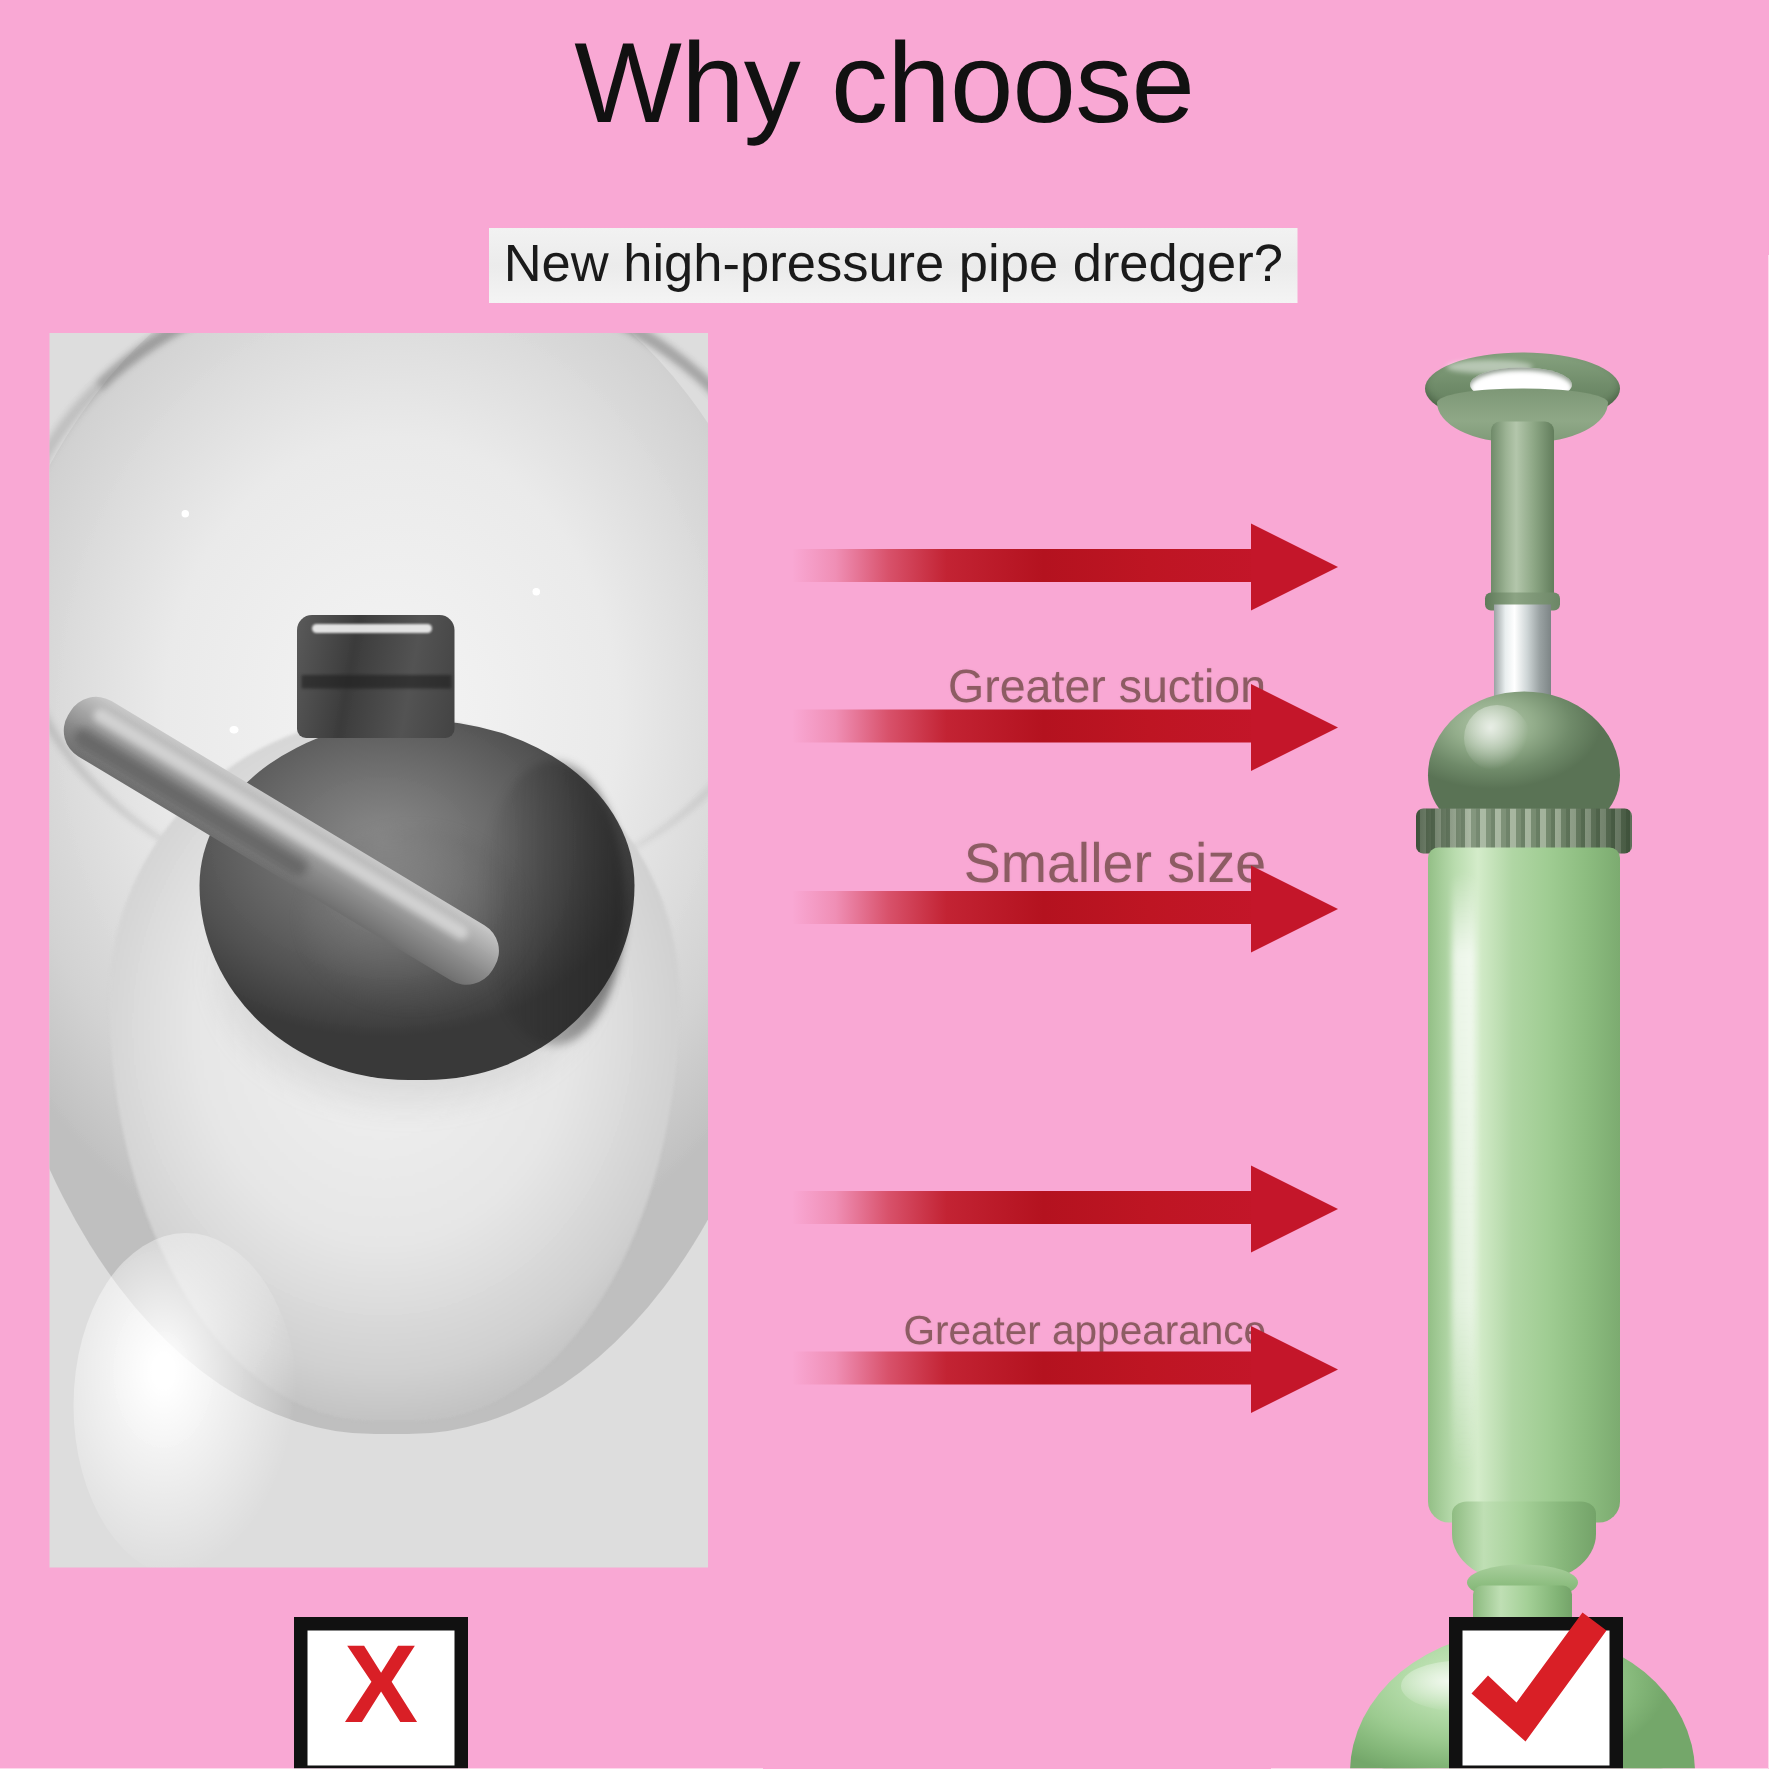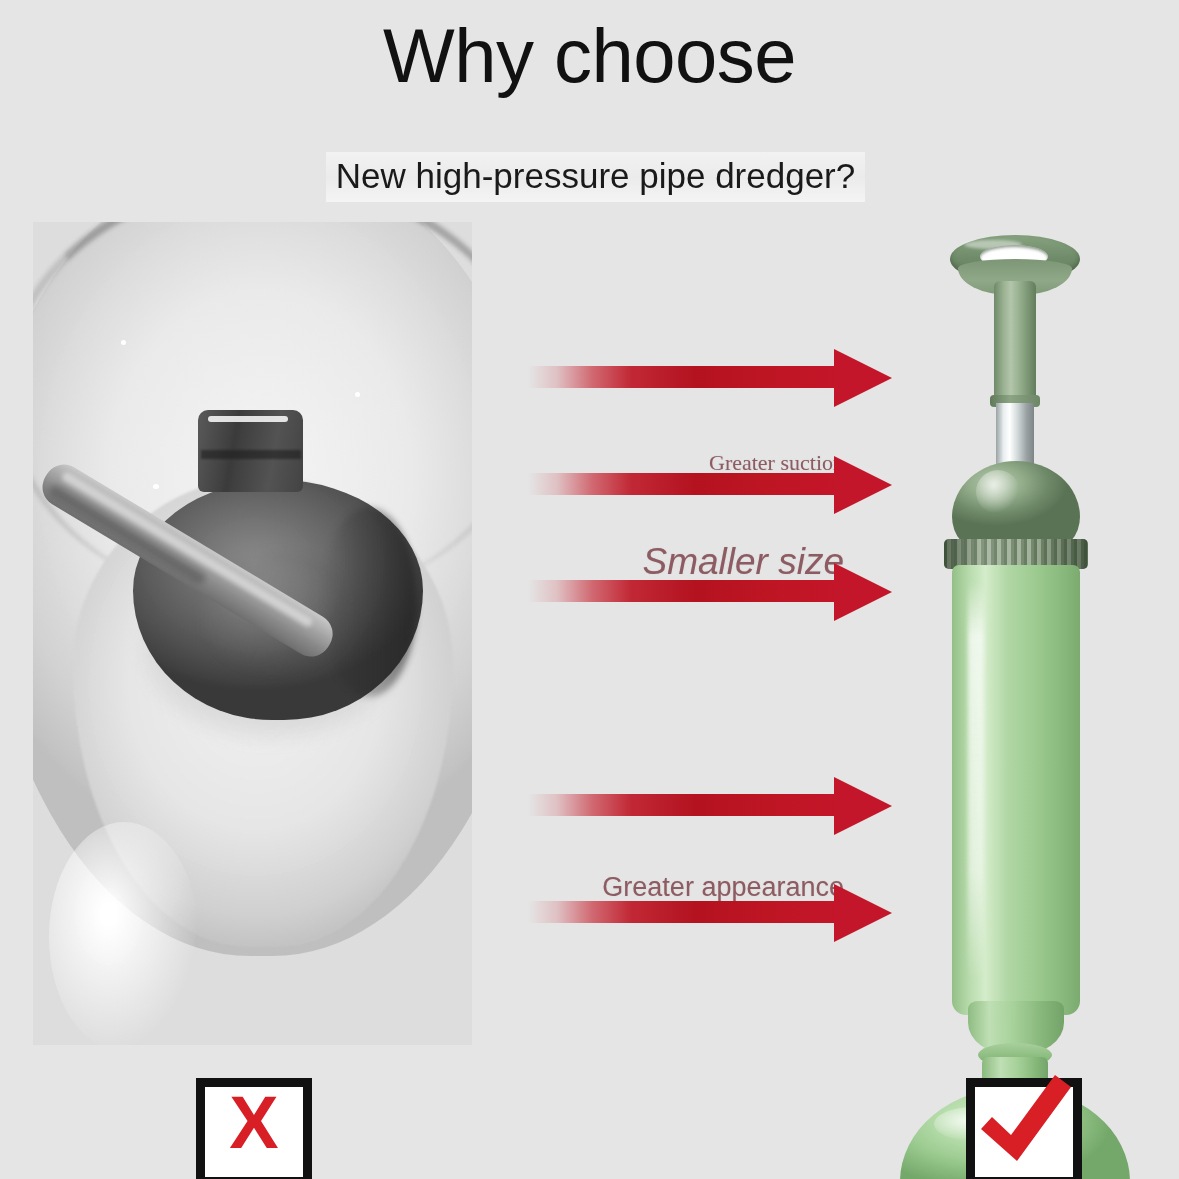--- a/index.html
+++ b/index.html
@@ -4,21 +4,21 @@
 <style>
   html, body {
     margin: 0;
     padding: 0;
     background: #ffffff;
   }
   #page {
     position: relative;
     width: 1179px;
     height: 1179px;
-    background: #e5e5e5;
+    background: #f9a8d4;
     overflow: hidden;
     font-family: "Liberation Sans", sans-serif;
   }
 
   
   #title {
     position: absolute;
     left: 0;
     top: 14px;
     width: 1179px;
@@ -452,28 +452,28 @@
   </div>
 
   <div class="arrow-row" style="top:300px;">
     <div class="arrow-gfx">
       <div class="arrow-shaft"></div>
       <div class="arrow-head"></div>
     </div>
   </div>
 
   <div class="arrow-row" style="top:407px;">
-    <div class="arrow-label" style="font-size:22px;font-family:Liberation Serif, serif;">Greater suction</div>
+    <div class="arrow-label" style="font-size:31px;">Greater suction</div>
     <div class="arrow-gfx">
       <div class="arrow-shaft"></div>
       <div class="arrow-head"></div>
     </div>
   </div>
 
-  <div class="arrow-row" style="top:514px;font-style:italic;">
+  <div class="arrow-row" style="top:528px;">
     <div class="arrow-label" style="font-size:37px;">Smaller size</div>
     <div class="arrow-gfx">
       <div class="arrow-shaft"></div>
       <div class="arrow-head"></div>
     </div>
   </div>
 
 
   <div class="arrow-row" style="top:728px;">
     <div class="arrow-gfx">

